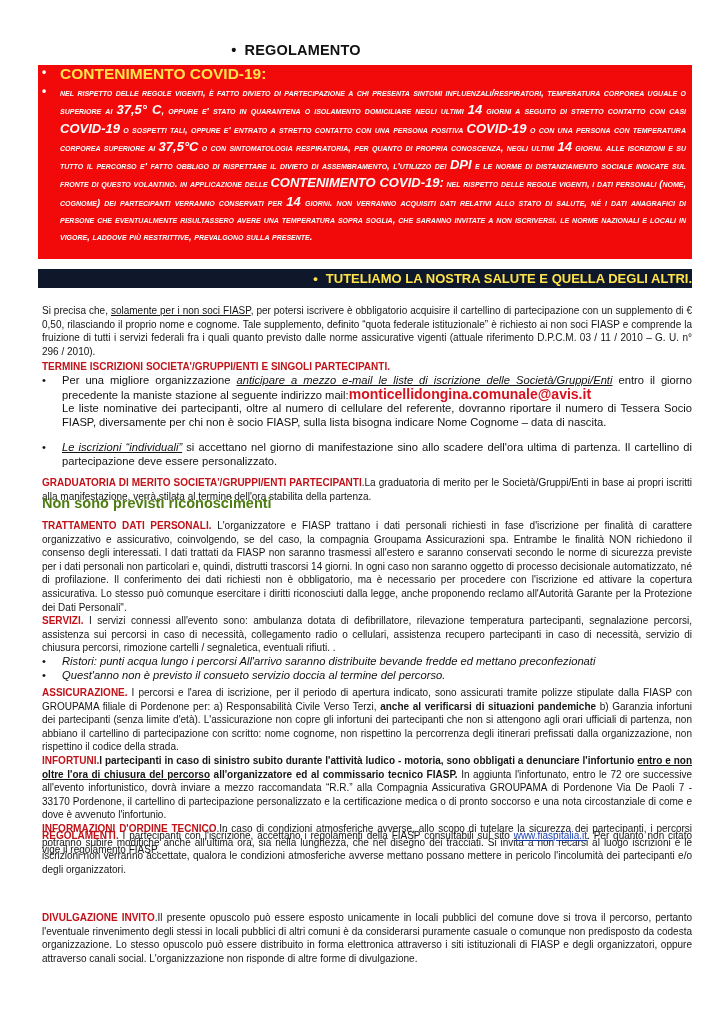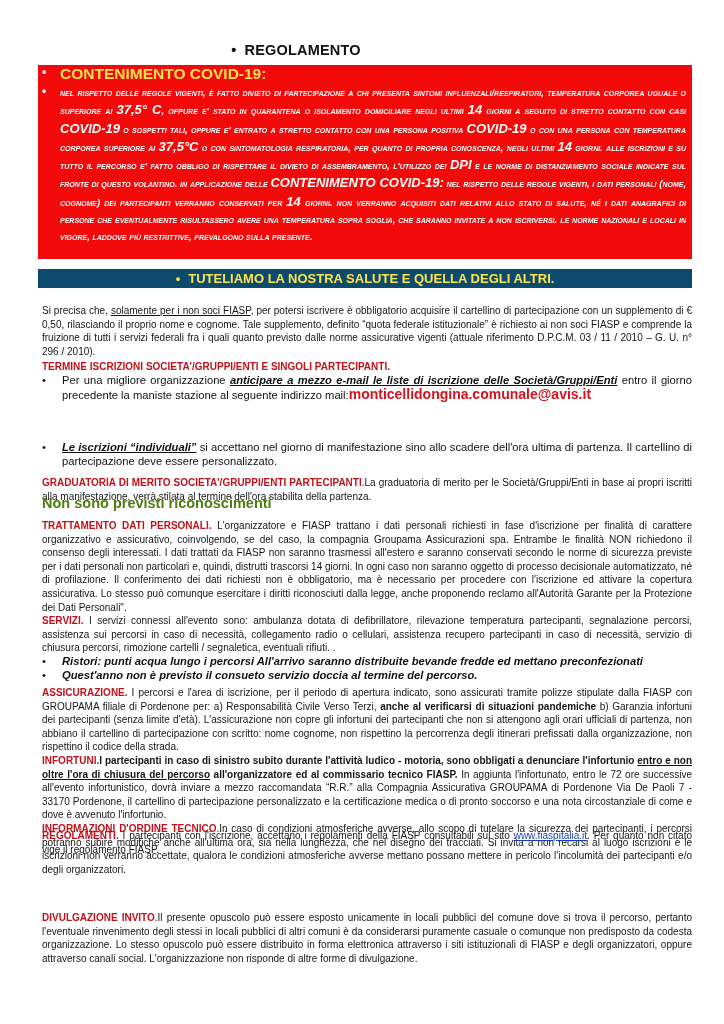--- a/index.html
+++ b/index.html
@@ -14,28 +14,28 @@
   .covid-box .bul { position:absolute; left:4px; color:#fff; font-size:12px; font-weight:bold; }
   .covid-head { top:0; height:18px; }
   .covid-head .txt { position:absolute; left:22px; top:0; color:#ffe34a; font-weight:bold;
                      font-size:15.5px; line-height:18px; }
   .covid-body { top:19px; }
   .covid-body .txt { position:absolute; left:22px; top:0; width:626px; color:#fff;
                      font-weight:bold; font-size:9.4px; line-height:17.3px; text-align:justify;
                      font-variant:small-caps; text-transform:lowercase;font-style:italic; }
   .covid-body .txt .big { font-size:13px; text-transform:uppercase; font-variant:normal; }
   .tut-box { position:absolute; left:38px; top:269px; width:654px; height:19px;
-             background:#0c4a6e; text-align:center; color:#ffe34a; font-weight:bold;
+             background:#0f172a; text-align:right; color:#ffe34a; font-weight:bold;
              font-size:13px; line-height:19px; }
   .tut-box .b { margin-right:8px; }
   .para { position:absolute; left:42px; width:650px; font-size:10px; line-height:13.6px;
           text-align:justify; color:#151515; }
   .red { color:#c1121a; font-weight:bold; }
   .u { text-decoration:underline; }
-  .bi { font-weight:bold; font-style:italic; }
+  .bi { font-weight:normal; font-style:italic; }
   .b2 { font-weight:bold; }
   .mail { color:#d6121c; font-size:14px;font-weight:bold; }
   .link { color:#1a3fb0; text-decoration:underline; }
   .li { position:absolute; left:42px; width:650px; font-size:11.2px; line-height:13.6px; }
   .li .bul { position:absolute; left:0; top:0; }
   .li .body { margin-left:20px; text-align:justify; }
   .nosono { position:absolute; left:42px; top:495px; font-size:14.5px; font-weight:bold; color:#4d7c0f; }
 </style>
 </head>
 <body>
@@ -56,20 +56,21 @@
 <div class="tut-box"><span class="b">•</span><span>TUTELIAMO LA NOSTRA SALUTE E QUELLA DEGLI ALTRI.</span></div>
 
 <div class="para" style="top:304px"><span>Si precisa che, </span><span class="u">solamente per i non soci FIASP</span><span>, per potersi iscrivere è obbligatorio acquisire il cartellino di partecipazione con un supplemento di € 0,50, rilasciando il proprio nome e cognome. Tale supplemento, definito “quota federale istituzionale” è richiesto ai non soci FIASP e comprende la fruizione di tutti i servizi federali fra i quali quanto previsto dalle norme assicurative vigenti (attuale riferimento D.P.C.M.  03 / 11 / 2010 – G. U. n° 296 / 2010).</span></div>
 
 <div class="para red" style="top:360px">TERMINE ISCRIZIONI SOCIETA'/GRUPPI/ENTI E SINGOLI PARTECIPANTI.</div>
 
 <div class="li" style="top:374px">
   <span class="bul">•</span>
   <div class="body">
     <span>Per una migliore organizzazione </span><span class="bi u">anticipare a mezzo e-mail  le liste di iscrizione delle Società/Gruppi/Enti</span><span>  entro il giorno precedente  la maniste stazione al seguente indirizzo mail:</span><span class="mail">monticellidongina.comunale@avis.it</span><br>
+    <span>Le liste nominative dei partecipanti, oltre al numero di cellulare del referente,  dovranno riportare il numero di Tessera Socio FIASP, diversamente per chi non è socio FIASP, sulla lista bisogna indicare Nome Cognome – data di nascita.</span>
   </div>
 </div>
 
 <div class="li" style="top:441px">
   <span class="bul">•</span>
   <div class="body"><span class="bi u">Le iscrizioni “individuali”</span><span> si accettano nel giorno  di manifestazione sino allo scadere dell'ora ultima di partenza. Il cartellino di partecipazione deve essere personalizzato.</span></div>
 </div>
 
 <div class="para" style="top:476px"><span class="red">GRADUATORIA DI MERITO SOCIETA'/GRUPPI/ENTI PARTECIPANTI</span><span>.La graduatoria di merito per le Società/Gruppi/Enti in base ai propri iscritti alla manifestazione, verrà stilata al termine dell'ora stabilita della partenza.</span></div>
 <div class="nosono">Non sono previsti riconoscimenti</div>

